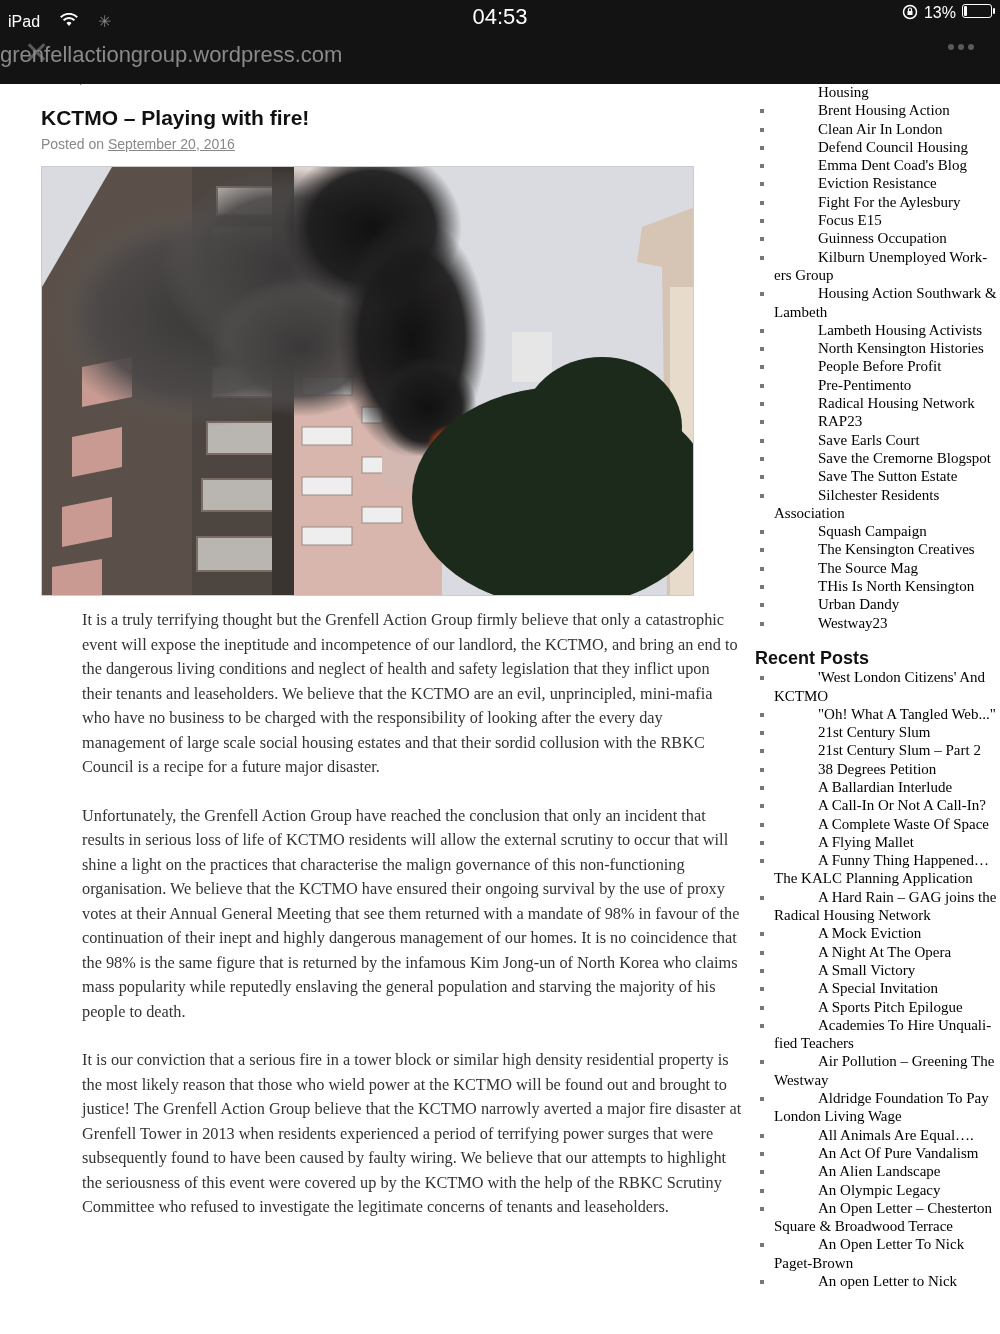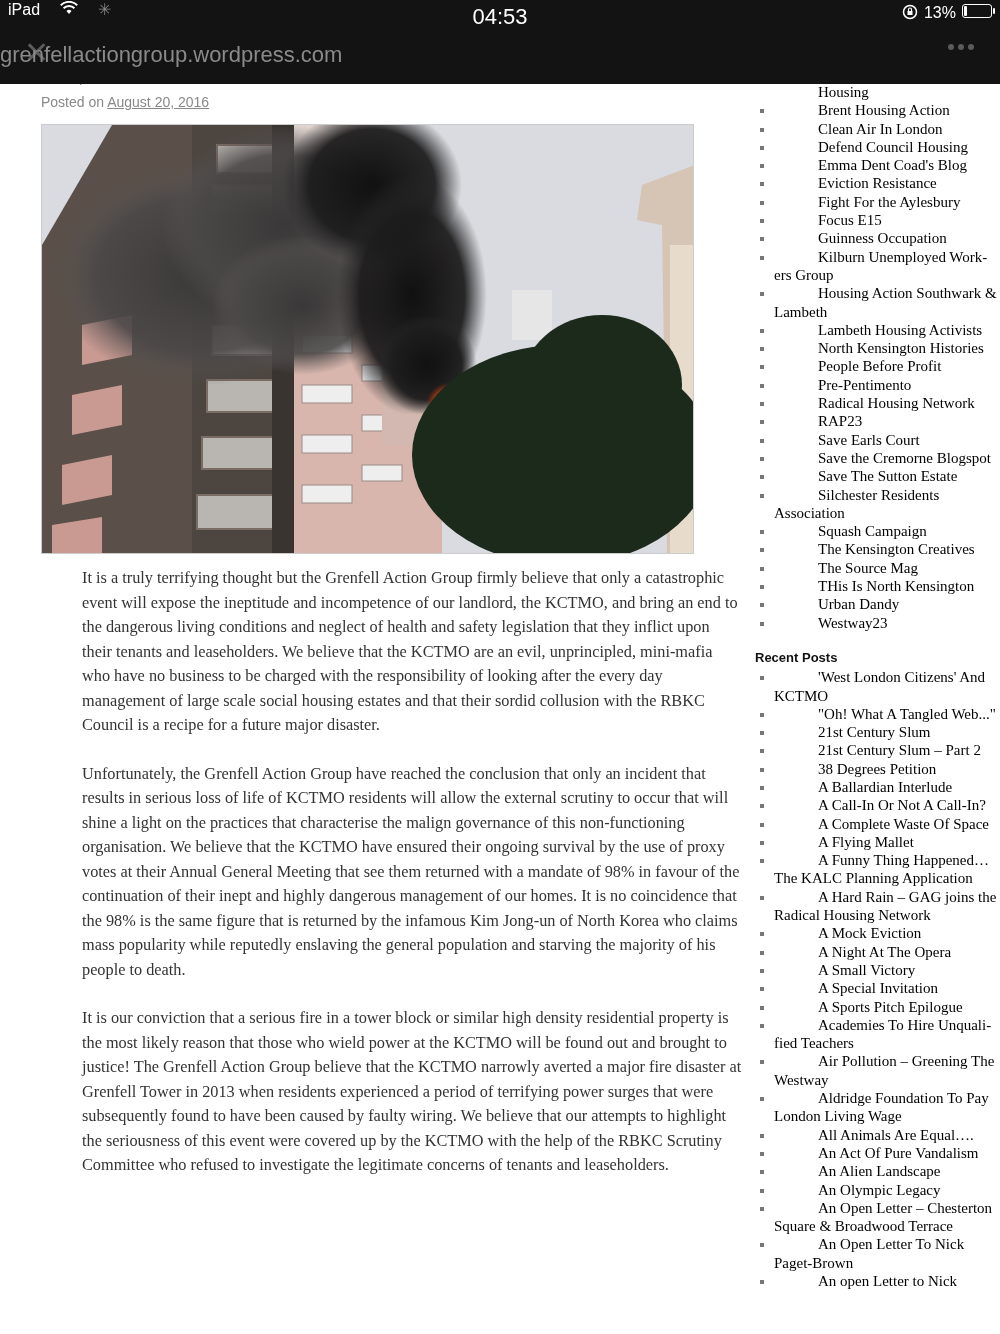--- a/index.html
+++ b/index.html
@@ -2,21 +2,21 @@
 <html><head>
 <meta charset="utf-8">
 <style>
   * { box-sizing: border-box; margin: 0; padding: 0; }
   html, body { width: 1000px; height: 1334px; overflow: hidden; background: #fff; }
   body { position: relative; font-family: "Liberation Sans", sans-serif; }
 
   
   .chrome { position: absolute; left: 0; top: 0; width: 1000px; height: 84px; background: #141314; color: #fff; z-index: 5; }
   .statusbar { position: absolute; left: 0; top: 0; width: 1000px; height: 28px; font-size: 16px; }
-  .sb-left { position: absolute; left: 8px; top: 0; display: flex; align-items: center; gap: 20px; }
+  .sb-left { position: absolute; left: 8px; top: 12px; display: flex; align-items: center; gap: 20px; }
   .sb-time { position: absolute; left: 0; right: 0; top: 4px; text-align: center; font-size: 22px; }
   .sb-right { position: absolute; right: 8px; top: 4px; display: flex; align-items: flex-start; gap: 6px; }
   .battery { width: 30px; height: 14px; border: 1.5px solid #fff; border-radius: 3px; position: relative; }
   .battery::after { content: ""; position: absolute; right: -4px; top: 3px; width: 2px; height: 6px; background: #fff; border-radius: 1px; }
   .battery .fill { position: absolute; left: 1px; top: 1px; bottom: 1px; background: #fff; border-radius: 1px; }
   .urlbar { position: absolute; left: 0; top: 28px; width: 1000px; height: 56px; }
   .close-x { position: absolute; left: 24px; top: 10px; font-size: 30px; color: #5b5b5b; line-height: 30px; cursor: pointer; }
   .url-text { position: absolute; left: 0; right: 0; top: 14px; text-align: left; font-size: 22px; color: #8a8a8a; }
   .more-dots { position: absolute; right: 26px; top: 16px; display: flex; gap: 4px; cursor: pointer; }
   .more-dots span { width: 6px; height: 6px; border-radius: 50%; background: #5b5b5b; display: block; }
@@ -33,21 +33,21 @@
   .post-body { margin-top: 12px; width: 660px; font-family: "Liberation Serif", serif; font-size: 16.3px; line-height: 24.5px; color: #333; margin-left: 41px; }
   .post-body p { margin-bottom: 24px; }
 
   
   .sidebar { position: absolute; left: 755px; top: -1px; width: 245px; font-family: "Liberation Serif", serif; font-size: 15px; line-height: 18.3px; }
   .sidebar a { color: #000000; text-decoration: none; margin-left: 44px; }
   .sidebar ul { list-style: none; }
   .sidebar li { position: relative; padding-left: 19px; }
   .sidebar li::before { content: ""; position: absolute; left: 5px; top: 8px; width: 4px; height: 4px; background: #777; }
   .sidebar li.cont::before { display: none; }
-  .sidebar h3 { font-family: "Liberation Sans", sans-serif; font-weight: bold; font-size: 13px; color: #111; margin-top: 17px; margin-bottom: 1px; }
+  .sidebar h3 { font-family: "Liberation Sans", sans-serif; font-weight: bold; font-size: 18px; color: #111; margin-top: 17px; margin-bottom: 1px; }
 </style>
 </head>
 <body>
 
 <div class="chrome">
   <div class="statusbar">
     <div class="sb-left">
       <span>iPad</span>
       <span>
         <svg width="18" height="14" viewBox="0 0 18 14">
@@ -80,22 +80,23 @@
         <span></span>
         <span></span>
         <span></span>
       </div>
   </div>
 </div>
 
 <div class="page">
   <div class="main">
     <div class="prev-cut">developers table.</div>
+    <h1 class="post-title">KCTMO – Playing with fire!</h1>
     <div class="post-meta">
-      <span>Posted on </span><a>August 20, 2016</a>
+      <span>Posted on </span><a>September 20, 2016</a>
     </div>
     <div class="post-image" title="Tower block on fire with heavy smoke">
       <svg width="653" height="430" viewBox="0 0 653 430" preserveAspectRatio="none">
         <defs>
           <radialGradient id="smk1" cx="50%" cy="50%" r="50%">
               <stop offset="0%" stop-color="#3a3838"></stop>
               <stop offset="70%" stop-color="#4a4747" stop-opacity="0.9"></stop>
               <stop offset="100%" stop-color="#5a5656" stop-opacity="0"></stop>
             </radialGradient>
           <radialGradient id="smk2" cx="50%" cy="50%" r="50%">

